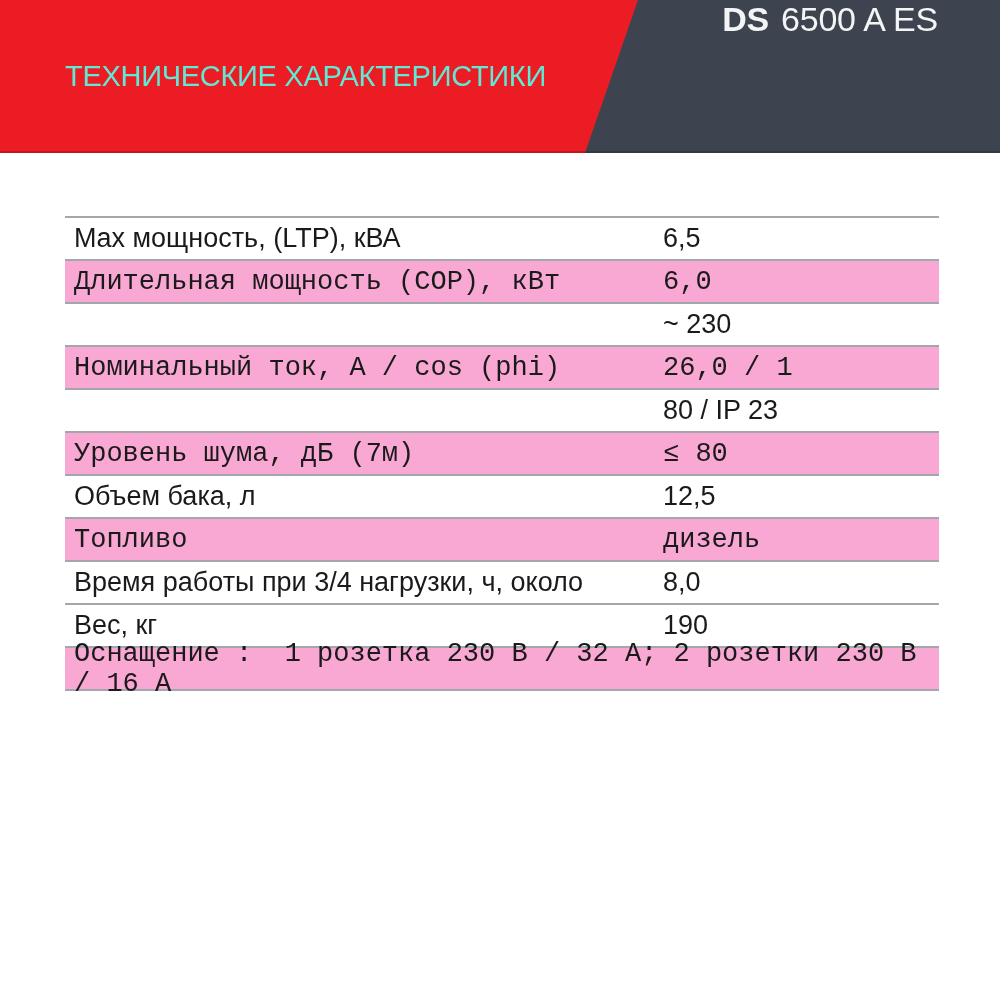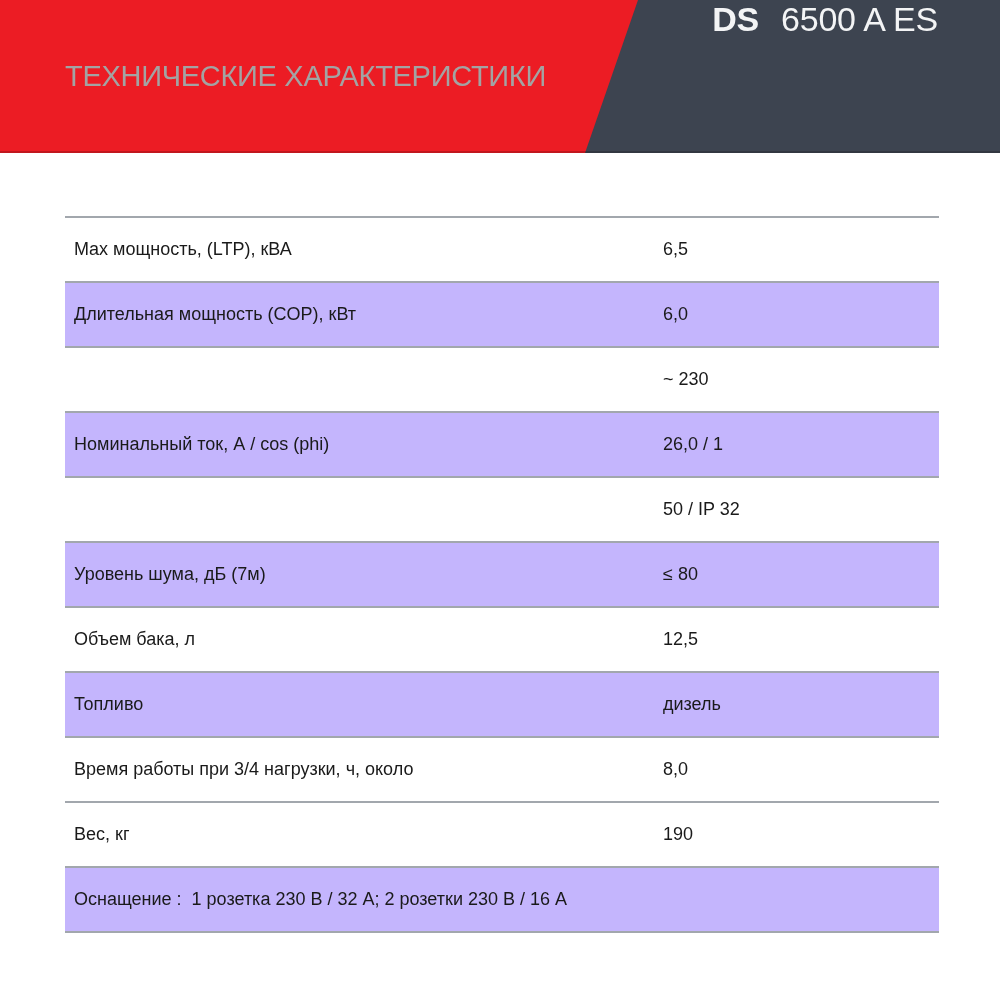--- a/index.html
+++ b/index.html
@@ -44,61 +44,61 @@
     clip-path: polygon(0 0, 638px 0, 585px 100%, 0 100%);
   }
   .header-title {
     position: absolute;
     left: 65px;
     top: 0;
     height: 100%;
     display: flex;
     align-items: center;
     padding-bottom: 6px;
-    color: #a3a3a3;
+    color: #5eead4;
     font-size: 29px;
     letter-spacing: -0.3px;
     z-index: 2;
   }
   .header-model {
     position: absolute;
     right: 62px;
     top: 0;
     height: 100%;
     display: flex;
     align-items: flex-start;
     padding-bottom: 4px;
     color: #f3f4f5;
     font-size: 34px;
     letter-spacing: -0.2px;
     z-index: 2;
   }
   .model-series { font-weight: bold; }
-  .model-number { margin-left: 22px; }
+  .model-number { margin-left: 12px; }
 
   
   .spec-table {
     position: absolute;
     left: 65px;
     top: 216px;
     width: 874px;
     border-bottom: 2px solid #a2a7ad;
   }
   .spec-row {
     position: relative;
-    height: 65px;
+    height: 43px;
     box-sizing: border-box;
     border-top: 2px solid #a2a7ad;
     display: flex;
     align-items: center;
-    font-size: 18px;
+    font-size: 27px;
     color: #1a1a1a;
     background: #ffffff;
   }
-  .spec-row.alt { background: #c4b5fd; }
+  .spec-row.alt { background: #f9a8d4; font-family: Liberation Mono, monospace; }
   .spec-label {
     padding-left: 9px;
     white-space: pre-wrap;
   }
   .spec-value {
     position: absolute;
     left: 598px;
     top: 0;
     height: 100%;
     display: flex;
@@ -135,21 +135,21 @@
     <div class="spec-row">
       <div class="spec-value">~ 230</div>
     </div>
 
     <div class="spec-row alt">
       <div class="spec-label">Номинальный ток, А / cos (phi)</div>
       <div class="spec-value">26,0 / 1</div>
     </div>
 
     <div class="spec-row">
-      <div class="spec-value">50 / IP 32</div>
+      <div class="spec-value">80 / IP 23</div>
     </div>
 
     <div class="spec-row alt">
       <div class="spec-label">Уровень шума, дБ (7м)</div>
       <div class="spec-value">≤ 80</div>
     </div>
 
     <div class="spec-row">
       <div class="spec-label">Объем бака, л</div>
       <div class="spec-value">12,5</div>

